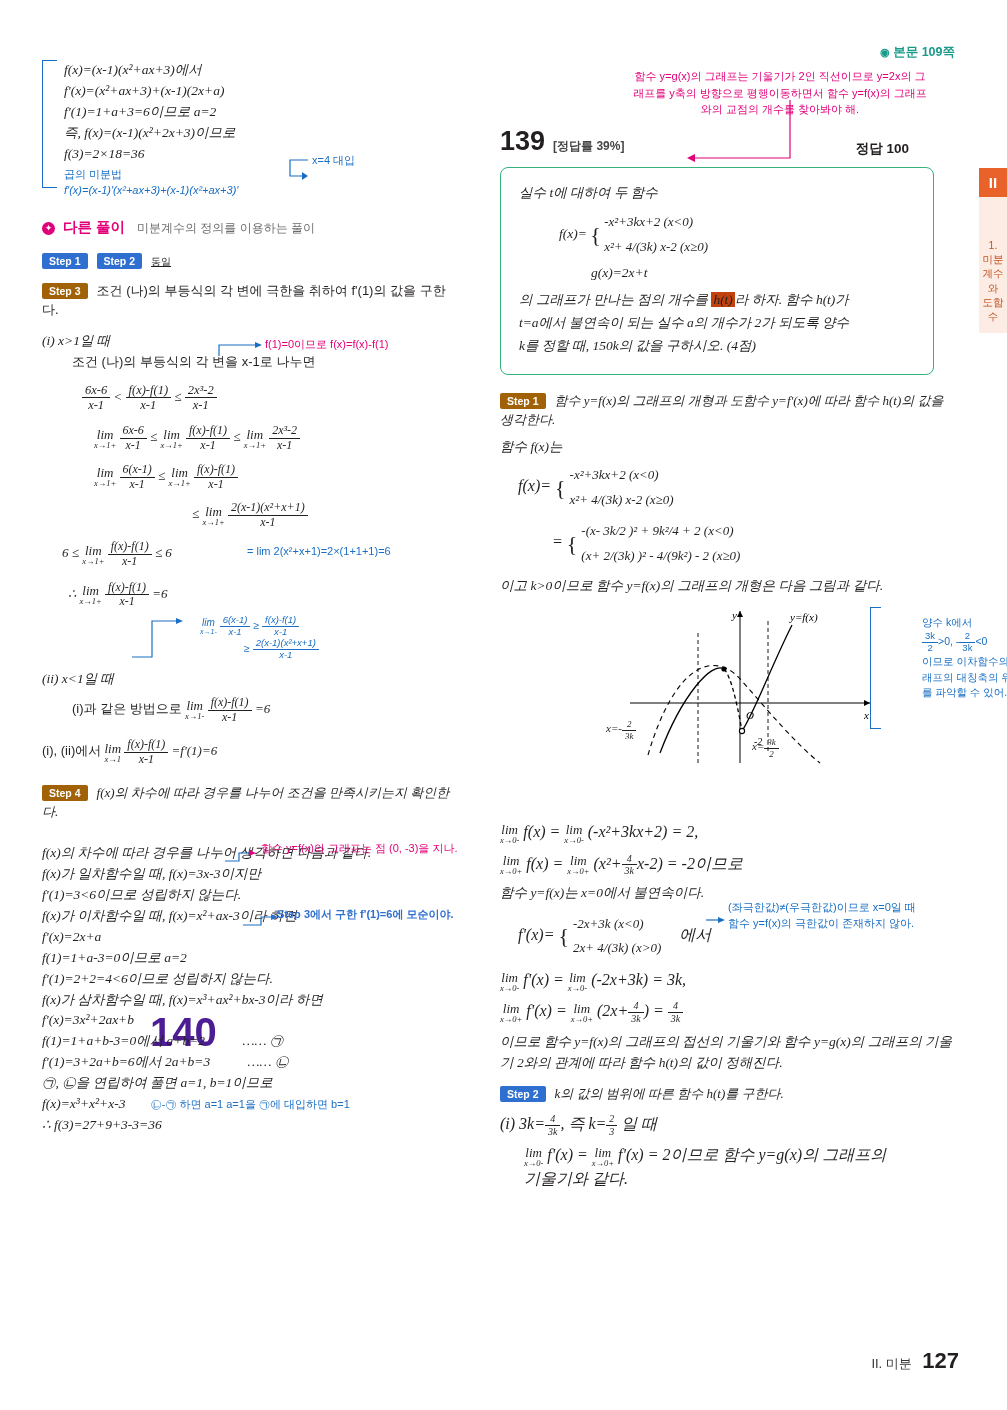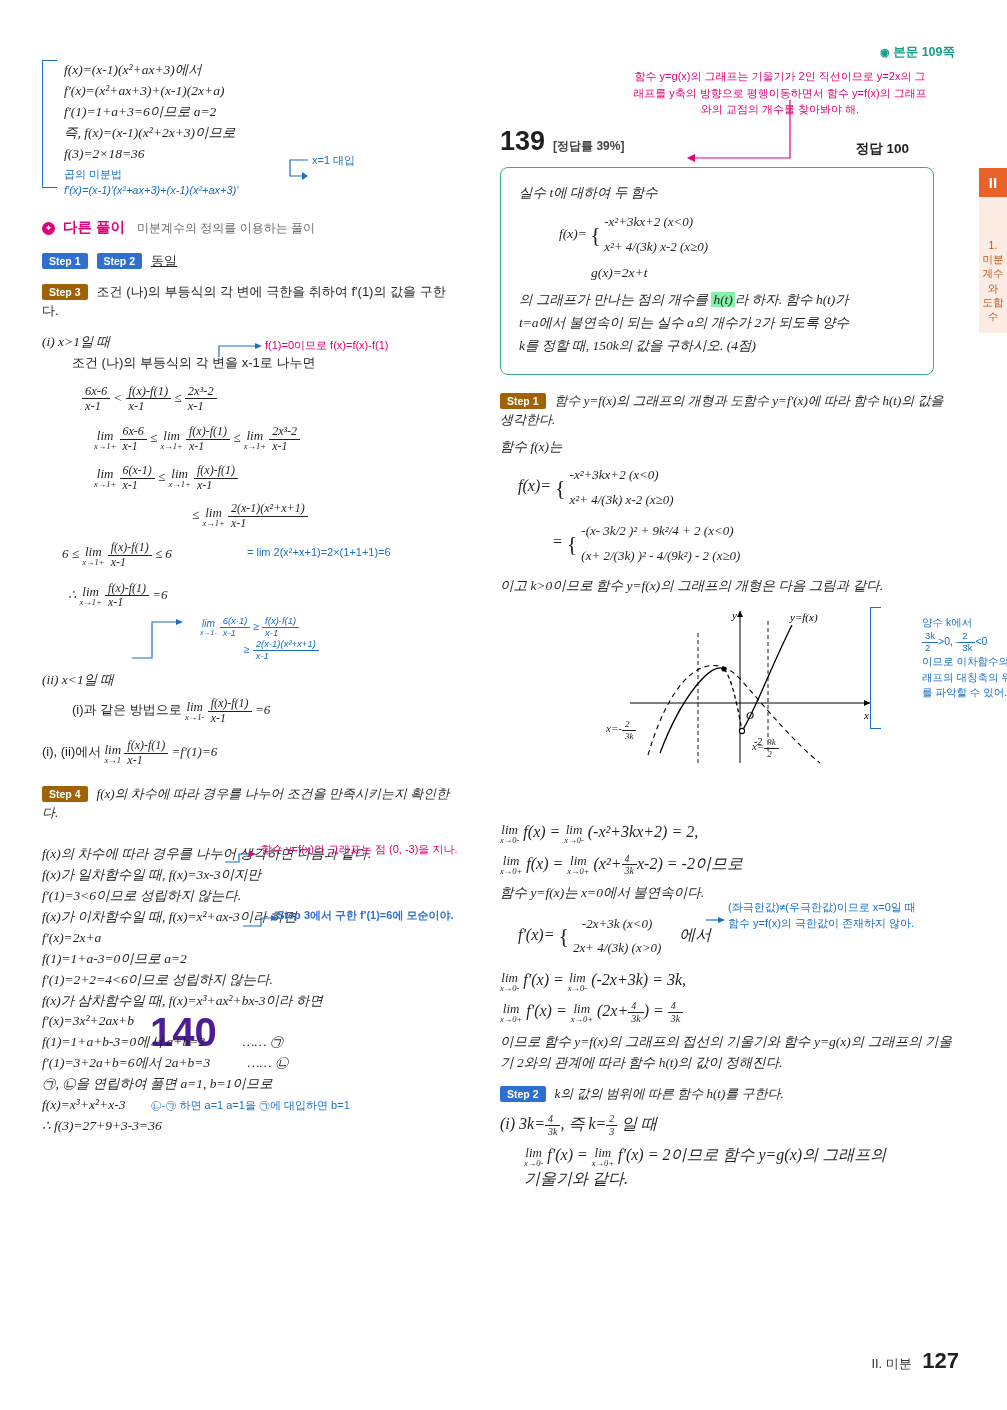--- a/index.html
+++ b/index.html
@@ -33,37 +33,37 @@
   
   .lbracket{position:absolute;left:0;top:0;width:14px;height:126px;border-left:1.4px solid #1a6fc4;border-top:1.4px solid #1a6fc4;border-bottom:1.4px solid #1a6fc4;}
 
   .darkred-head{color:#e2007a;font-family:"Liberation Sans",sans-serif;font-weight:bold;font-size:14.5px;}
   .head-note{color:#6b6b6b;font-family:"Liberation Sans",sans-serif;font-size:12px;font-weight:normal;}
   .circ{display:inline-block;width:13px;height:13px;border-radius:50%;background:#e2007a;color:#fff;font-size:9px;line-height:13px;text-align:center;margin-right:4px;vertical-align:1px;}
 
   .steptag{display:inline-block;background:#a16207;color:#fff;font-family:"Liberation Sans",sans-serif;font-size:10.5px;font-weight:bold;padding:2px 7px;border-radius:2px;margin-right:5px;}
   .steptag.blue{background:#2f6fd0;}
 
-  .frac{display:inline-block;vertical-align:middle;font-size:11px;line-height:1.15;}
+  .frac{display:inline-block;vertical-align:middle;text-align:center;font-size:11px;line-height:1.15;}
   .frac .num{display:block;border-bottom:1px solid currentColor;padding:0 3px;}
   .frac .den{display:block;padding:0 3px;}
   .lim{display:inline-block;text-align:center;vertical-align:middle;font-size:13px;line-height:1;}
   .lim .sub{display:block;font-size:8.5px;}
 
   .callout{font-family:"Liberation Sans",sans-serif;font-size:11px;line-height:1.45;}
   .callout.blue{color:#1a6fc4;}
   .callout.pink{color:#e2007a;}
 
   .box-green{
     border:1.6px solid #35b37e;border-radius:8px;
     padding:14px 16px 16px 18px;
     background:#fff;
     font-size:13.5px;line-height:1.7;
   }
-  .hl-green{background:#86efac;padding:0 2px;}
+  .hl-green{background:#c2410c;padding:0 2px;}
   .qnum{font-family:"Liberation Sans",sans-serif;font-weight:bold;font-size:27px;color:#231f20;}
   .qrate{font-family:"Liberation Sans",sans-serif;font-size:12px;color:#444;font-weight:bold;}
   .ansright{font-family:"Liberation Sans",sans-serif;font-weight:bold;font-size:13.5px;}
 
   .footer{position:absolute;right:48px;bottom:36px;font-family:"Liberation Sans",sans-serif;}
   .footer .sm{font-size:13px;color:#333;}
   .footer .pg{font-size:22px;font-weight:bold;color:#231f20;margin-left:6px;}
 
   .ghost{position:absolute;color:#4c1d95;font-family:"Liberation Sans",sans-serif;font-weight:bold;}
 
@@ -101,39 +101,39 @@
       <div class="ln math">f(x)=(x-1)(x²+ax+3)에서</div>
       <div class="ln math">f'(x)=(x²+ax+3)+(x-1)(2x+a)</div>
       <div class="ln math">f'(1)=1+a+3=6이므로 a=2</div>
       <div class="ln math">즉, f(x)=(x-1)(x²+2x+3)이므로</div>
       <div class="ln math">f(3)=2×18=36</div>
       <div style="position:absolute;left:270px;top:92px;">
         <svg width="24" height="26" style="position:absolute;left:-28px;top:4px;">
           <path class="arrowline" d="M24,4 L6,4 L6,20 L20,20"></path>
           <path fill="#1a6fc4" d="M18,16 l6,4 l-6,4 z"></path>
         </svg>
-        <div class="callout blue" style="line-height:1.5;">x=1 대입</div>
+        <div class="callout blue" style="line-height:1.5;">x=4 대입</div>
       </div>
     </div>
 
     <div style="padding-left:22px;margin-top:2px;">
       <div class="callout blue">곱의 미분법</div>
       <div class="callout blue math" style="font-size:11px;">f'(x)=(x-1)'(x²+ax+3)+(x-1)(x²+ax+3)'</div>
     </div>
 
     <div style="margin-top:20px;">
       <span class="circ">✦</span>
       <span class="darkred-head">다른 풀이</span>
       <span class="head-note" style="margin-left:8px;">미분계수의 정의를 이용하는 풀이</span>
     </div>
 
     <div style="margin-top:14px;">
       <span class="steptag blue">Step 1</span>
       <span class="steptag blue">Step 2</span>
-      <span class="kr" style="font-size:13px;text-decoration:underline;">동일</span>
+      <span class="kr" style="font-size:10px;text-decoration:underline;">동일</span>
     </div>
 
     <div style="margin-top:12px;">
       <span class="steptag">Step 3</span>
       <span class="kr" style="font-size:13px;">조건 (나)의 부등식의 각 변에 극한을 취하여 f'(1)의 값을 구한다.</span>
     </div>
 
     <div style="margin-top:12px;position:relative;">
       <div class="ln math">(i) x&gt;1일 때</div>
 
@@ -389,21 +389,21 @@
       <span class="lim">lim<span class="sub">x→0+</span></span> f(x) =
       <span class="lim">lim<span class="sub">x→0+</span></span> (x²+<span class="frac" style="font-size:10px;"><span class="num">4</span><span class="den">3k</span></span>x-2) = -2이므로
     </div>
 
     <div class="ln math" style="margin-top:6px;">함수 y=f(x)는 x=0에서 불연속이다.</div>
 
     <div style="position:relative;margin:8px 0 0 18px;">
       <span class="math">f'(x)=</span>
       <span class="caseL">{</span>
       <span class="cases math">
-        <span style="display:block;text-align:center;">-2x+3k    (x&lt;0)</span>
+        <span style="display:block;">-2x+3k    (x&lt;0)</span>
         <span style="display:block;">2x+ 4/(3k)    (x&gt;0)</span>
       </span>
       <span class="math" style="margin-left:14px;">에서</span>
       <div style="position:absolute;left:210px;top:-12px;width:190px;">
         <svg width="30" height="16" style="position:absolute;left:-22px;top:12px;">
           <path class="arrowline" d="M0,8 L14,8" stroke="#1a6fc4"></path>
           <path fill="#1a6fc4" d="M12,5 l7,3 l-7,3 z"></path>
         </svg>
         <div class="callout blue" style="line-height:1.45;">(좌극한값)≠(우극한값)이므로 x=0일 때 함수 y=f(x)의 극한값이 존재하지 않아.</div>
       </div>

